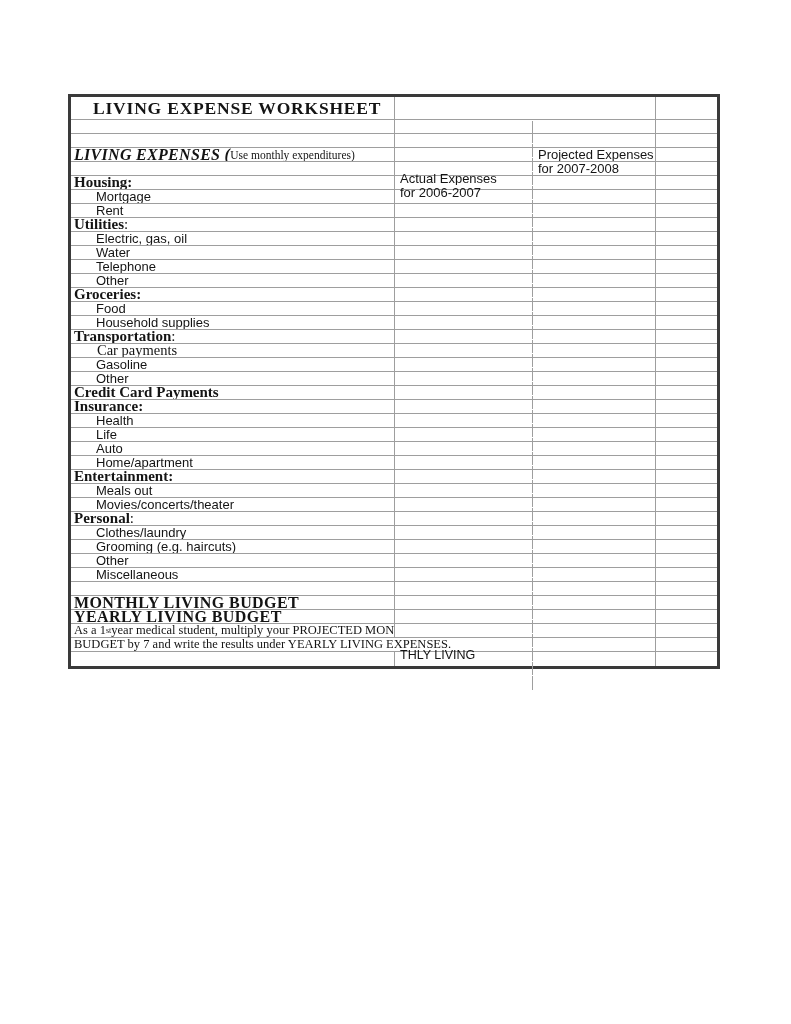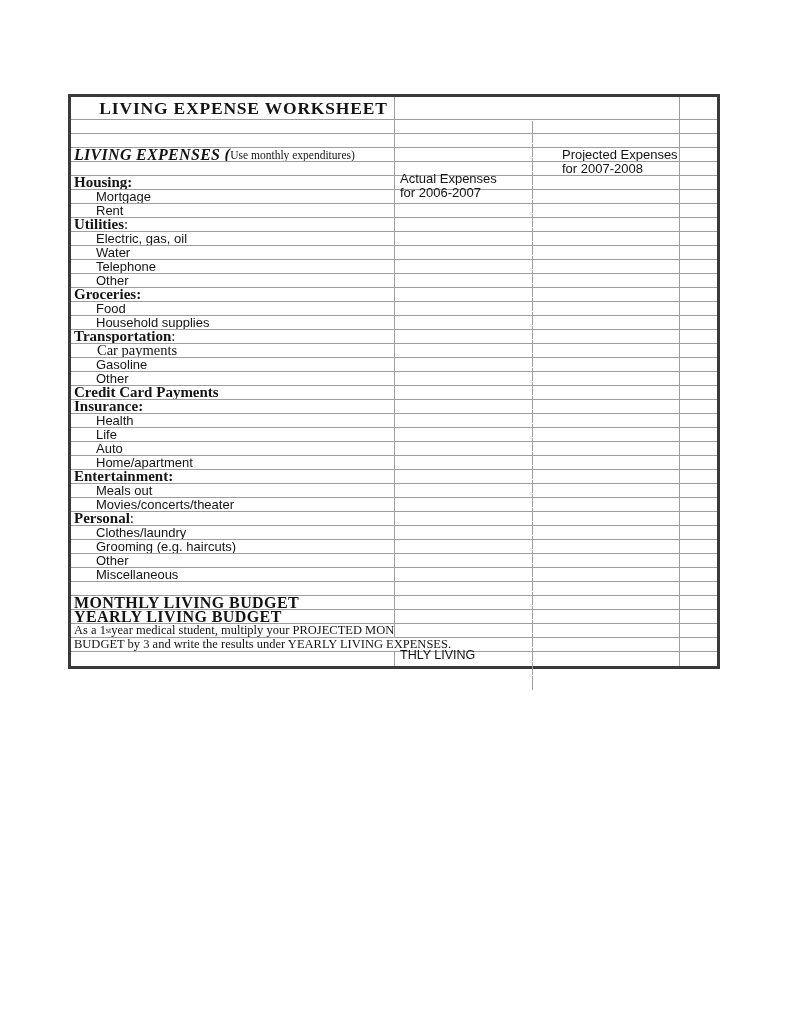--- a/index.html
+++ b/index.html
@@ -34,30 +34,30 @@
   .cell {
     box-sizing: border-box;
     height: 100%;
     overflow: hidden;
     white-space: nowrap;
     display: flex;
     align-items: center;
   }
   .c1 { width: 324px; border-right: 1px solid var(--grid, #9e9e9e); padding-left: 3px; }
   .c2 { width: 138px; border-right: 1px solid var(--grid, #9e9e9e); padding-left: 5px; margin-top: 24px; }
-  .c3 { width: 123px; border-right: 1px solid var(--grid, #9e9e9e); padding-left: 5px; margin-left: 24px; }
+  .c3 { width: 123px; border-right: 1px solid var(--grid, #9e9e9e); padding-left: 5px; }
   .c4 { flex: 1; }
 
   
   .t-title {
     font-weight: bold;
     font-size: 17.5px;
     letter-spacing: 0.8px;
   }
-  .row-title .c1 { padding-left: 22px; justify-content: center; }
+  .row-title .c1 { padding-left: 22px; }
 
   .t-bi {
     font-weight: bold;
     font-style: italic;
     font-size: 16px;
     letter-spacing: 0.3px;
   }
   .t-small { font-size: 11.5px; }
 
   .t-bold { font-weight: bold; font-size: 15px; }
@@ -896,21 +896,21 @@
     </div>
 
   <div class="row row-note2">
       <div class="cell c1">
         <span class="t-title"></span>
         <span class="t-bi"></span>
         <span class="t-small"></span>
         <span class="t-bold"></span>
         <span class="t-colon"></span>
         <span class="t-sub"></span>
-        <span class="t-note">BUDGET by 3 and write the results under YEARLY LIVING EXPENSES.</span>
+        <span class="t-note">BUDGET by 7 and write the results under YEARLY LIVING EXPENSES.</span>
         <sup class="t-sup"></sup>
         <span class="t-note"></span>
       </div>
       <div class="cell c2">
         <span class="t-c2"></span>
       </div>
       <div class="cell c3">
         <span class="t-c3"></span>
       </div>
       <div class="cell c4"></div>

